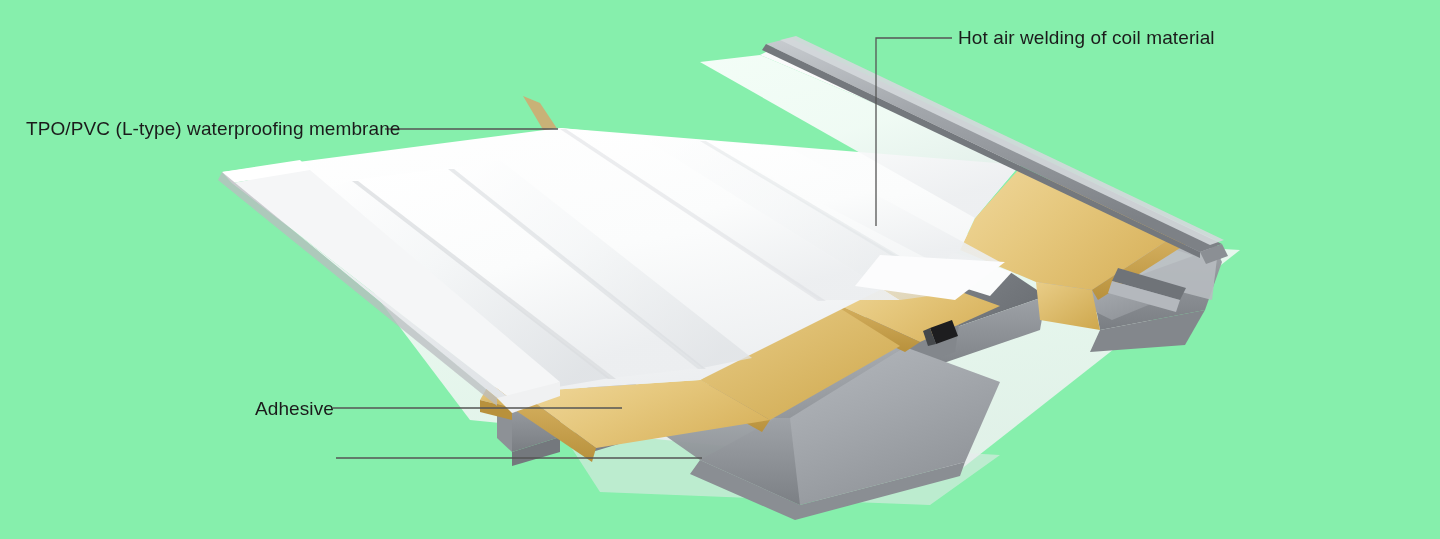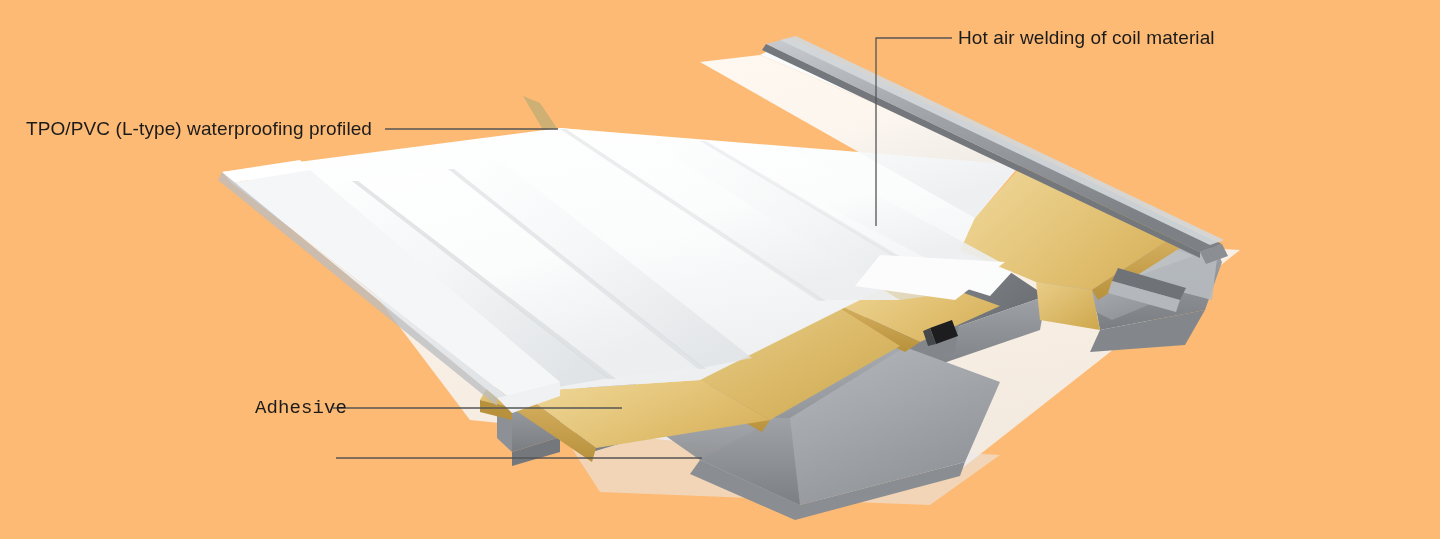--- a/index.html
+++ b/index.html
@@ -4,21 +4,21 @@
 <style>
   html, body {
     margin: 0;
     padding: 0;
     background: #ffffff;
   }
   #stage {
     position: relative;
     width: 1440px;
     height: 539px;
-    background: #fdba74;
+    background: #86efac;
     overflow: hidden;
     font-family: "Liberation Sans", sans-serif;
   }
   #scene {
     position: absolute;
     left: 0;
     top: 0;
     width: 1440px;
     height: 539px;
   }
@@ -27,21 +27,21 @@
     color: #1b1b1b;
     font-family: "Liberation Sans", sans-serif;
     font-size: 19px;
     font-weight: 400;
     letter-spacing: 0.1px;
     white-space: nowrap;
     line-height: 1;
   }
   .lbl-weld   { left: 958px; top: 28px; }
   .lbl-memb   { left: 26px;  top: 119px; }
-  .lbl-adhes  { left: 255px; top: 399px; font-family: Liberation Mono, monospace; }
+  .lbl-adhes  { left: 255px; top: 399px; }
   .lbl-steel  { left: 63px;  top: 447px; }
 </style>
 </head>
 <body>
 
 <div id="stage">
 
   <svg id="scene" viewBox="0 0 1440 539">
     <defs>
       <linearGradient id="gMembTop" x1="0" y1="0" x2="0.55" y2="1">
@@ -214,18 +214,18 @@
       <path d="M 385 129 L 558 129"></path>
 
       <path d="M 333 408 L 622 408"></path>
 
       <path d="M 336 458 L 702 458"></path>
     </g>
   </svg>
 
   <div class="anno-label lbl-weld">Hot air welding of coil material</div>
 
-  <div class="anno-label lbl-memb">TPO/PVC (L-type) waterproofing profiled</div>
+  <div class="anno-label lbl-memb">TPO/PVC (L-type) waterproofing membrane</div>
 
   <div class="anno-label lbl-adhes">Adhesive</div>
 
 
 </div>
 
 </body></html>

